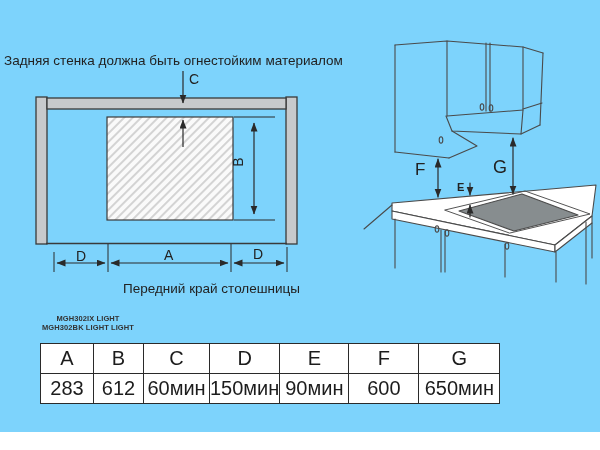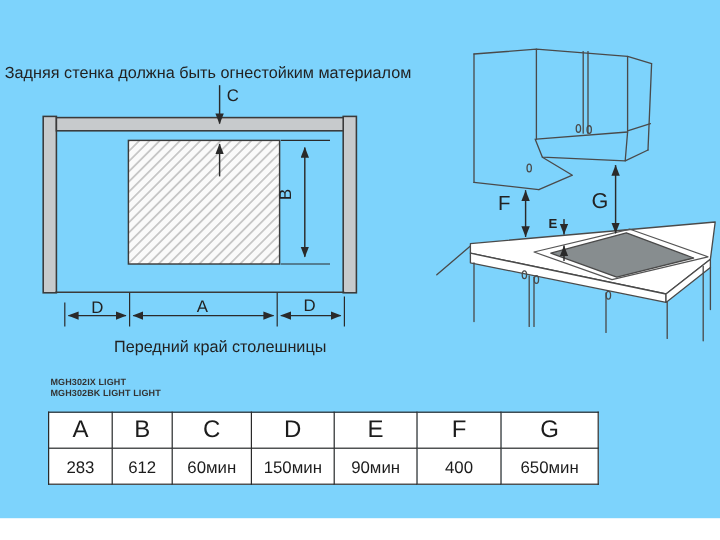--- a/index.html
+++ b/index.html
@@ -6,31 +6,31 @@
   .screen{position:relative;width:600px;height:432px;background:#7dd3fc;overflow:hidden;
           font-family:"Liberation Sans",sans-serif;color:#1c1c1c;}
   .art{position:absolute;left:0;top:0;}
   .lbl{position:absolute;white-space:nowrap;color:#222;}
   .note-top{left:4px;top:53px;font-size:13.5px;}
   .lbl-c{left:189px;top:71px;font-size:14px;}
   .lbl-b{left:233px;top:154px;font-size:14px;transform:rotate(-90deg);}
   .lbl-dl{left:76px;top:248px;font-size:14px;}
   .lbl-a{left:164px;top:247px;font-size:14px;}
   .lbl-dr{left:253px;top:246px;font-size:14px;}
-  .caption{left:95px;top:281px;width:205px;text-align:left;font-size:13.5px;}
+  .caption{left:95px;top:281px;width:205px;text-align:right;font-size:13.5px;}
   .lbl-e{left:457px;top:181px;font-size:11px;font-weight:bold;}
   .lbl-f{left:415px;top:160px;font-size:17px;}
   .lbl-g{left:493px;top:157px;font-size:18px;}
   .models{position:absolute;left:42px;top:314px;font-size:7.5px;font-weight:bold;
-          line-height:9px;color:#333;letter-spacing:.1px;}
+          line-height:9px;color:#333;letter-spacing:.1px;text-align:center;}
   table.dim{position:absolute;left:40px;top:343px;border-collapse:collapse;table-layout:fixed;}
   table.dim th,table.dim td{border:1.3px solid #2a2a2a;text-align:center;padding:0;
           font-weight:normal;background:#fff;}
   table.dim th{height:29px;font-size:20px;}
-  table.dim td{height:29px;font-size:14px;}
+  table.dim td{height:29px;font-size:20px;}
 </style>
 </head>
 <body>
 
 <div class="screen">
 
   <svg class="art" width="600" height="450" viewBox="0 0 600 450">
     <defs>
       <marker id="ah" markerUnits="userSpaceOnUse" markerWidth="10" markerHeight="8" refX="8.5" refY="3.5" orient="auto">
         <path d="M0,0 L9,3.5 L0,7 Z" fill="#2a2a2a"></path>
@@ -159,19 +159,19 @@
       <th>E</th>
       <th>F</th>
       <th>G</th>
     </tr>
     <tr>
       <td>283</td>
       <td>612</td>
       <td>60мин</td>
       <td>150мин</td>
       <td>90мин</td>
-      <td>400</td>
+      <td>600</td>
       <td>650мин</td>
     </tr>
   </tbody>
     </table>
 
 </div>
 
 </body></html>

